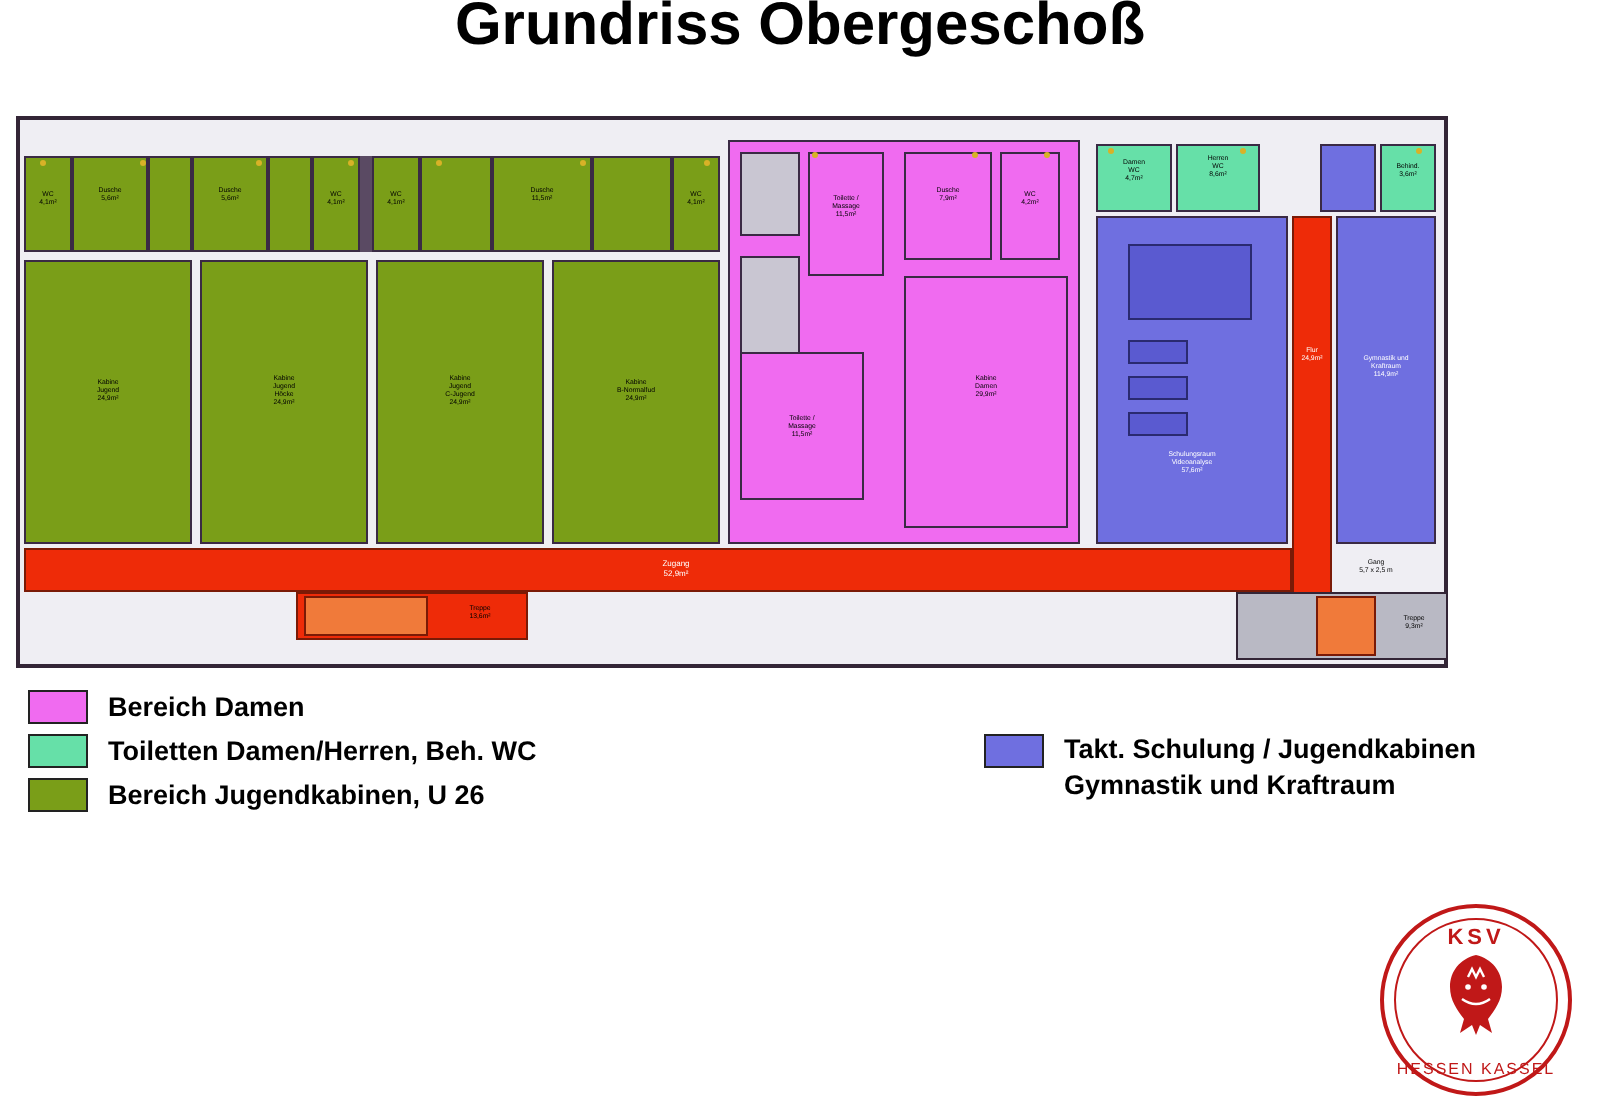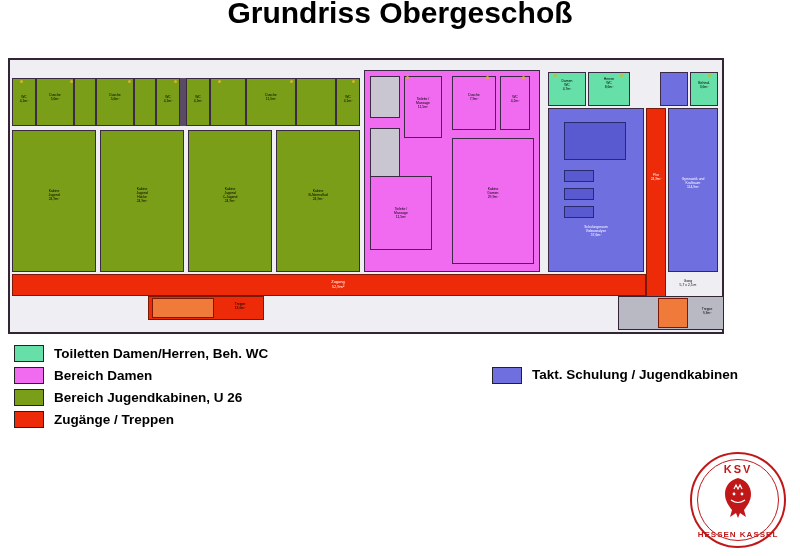--- a/index.html
+++ b/index.html
@@ -50,21 +50,21 @@
   }
   #logo .ring{
     position:absolute;inset:5px;border-radius:50%;border:1.5px solid #c01818;
   }
   #logo .ksv{
     position:absolute;top:9px;left:0;width:100%;text-align:center;
     font-size:11px;font-weight:bold;color:#c01818;letter-spacing:2px;
   }
   #logo .hk{
     position:absolute;bottom:7px;left:0;width:100%;text-align:center;
-    font-size:8px;font-weight:bold;color:#c01818;letter-spacing:1px;
+    font-size:8px;font-weight:normal;color:#c01818;letter-spacing:1px;
   }
   #logo .lion{
     position:absolute;left:50%;top:50%;transform:translate(-50%,-50%);
   }
 </style>
 </head>
 <body>
 
 <div id="title">Grundriss Obergeschoß</div>
 
@@ -218,41 +218,38 @@
   <div class="dot" style="left:478px;top:18px;"></div>
   <div class="dot" style="left:514px;top:18px;"></div>
   <div class="dot" style="left:546px;top:16px;"></div>
   <div class="dot" style="left:612px;top:16px;"></div>
   <div class="dot" style="left:700px;top:16px;"></div>
 
 </div>
 
 <div id="legend">
   <div class="lgrow">
+    <div class="sw" style="background:#f06bf0;"></div>
+    <div class="lgtxt">Bereich Damen</div>
+  </div>
+  <div class="lgrow">
     <div class="sw" style="background:#66e0a8;"></div>
     <div class="lgtxt">Toiletten Damen/Herren, Beh. WC</div>
-  </div>
-  <div class="lgrow">
-    <div class="sw" style="background:#f06bf0;"></div>
-    <div class="lgtxt">Bereich Damen</div>
   </div>
   <div class="lgrow">
     <div class="sw" style="background:#7a9e18;"></div>
     <div class="lgtxt">Bereich Jugendkabinen, U 26</div>
-  </div>
-  <div class="lgrow">
-    <div class="sw" style="background:#ee2b08;"></div>
-    <div class="lgtxt">Zugänge / Treppen</div>
   </div>
 </div>
 
 <div id="legend2">
   <div class="sw" style="background:#6f6fe0;"></div>
   <div>
     <div class="lgtxt2">Takt. Schulung / Jugendkabinen</div>
+    <div class="lgtxt2">Gymnastik und Kraftraum</div>
   </div>
 </div>
 
 <div id="logo">
   <div class="ring"></div>
   <div class="ksv">KSV</div>
   <div class="lion">
     <svg width="44" height="46" viewBox="0 0 44 46">
       <path d="M22 3 C14 5 9 11 9 19 C9 26 13 31 16 35 L14 42 L20 38 L22 43 L24 38 L30 42 L28 35 C31 31 35 26 35 19 C35 11 30 5 22 3 Z" fill="#c01818"></path>
       <path d="M18 14 L20 10 L22 14 L24 10 L26 14" stroke="#fff" stroke-width="1.2" fill="none"></path>

